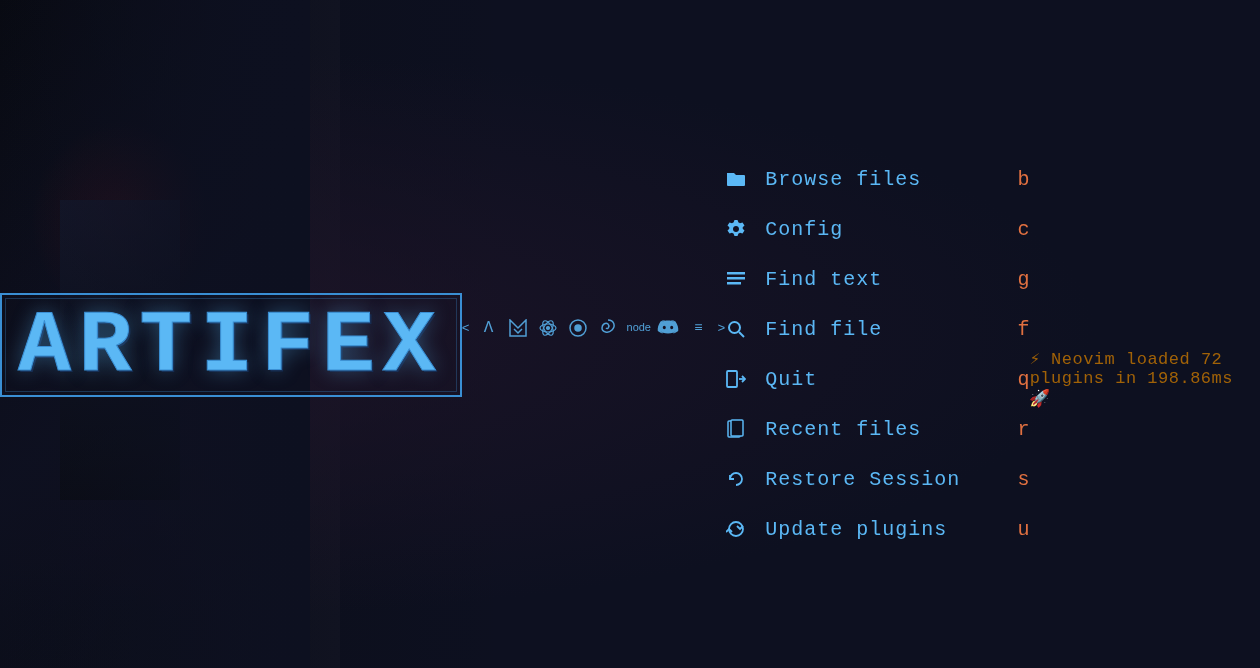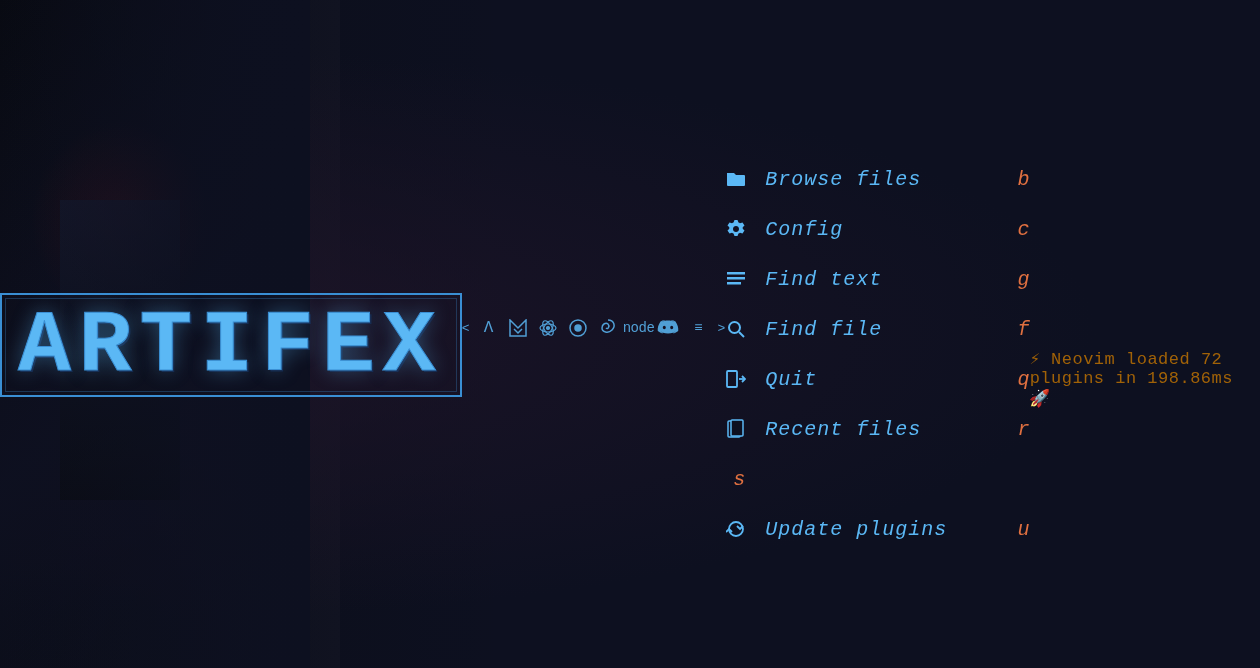--- a/index.html
+++ b/index.html
@@ -113,21 +113,20 @@
       justify-content: center;
       font-size: 14px;
     }
 
     
     .menu-container {
       width: 580px;
       display: flex;
       flex-direction: column;
       gap: 17px;
-      font-style: italic;
     }
 
     .menu-item {
       display: flex;
       align-items: center;
       justify-content: space-between;
       padding: 5px 0;
       cursor: pointer;
       color: #5bb8f5;
     }
@@ -223,21 +222,21 @@
         <circle cx="10" cy="10" r="3" fill="#5bb8f5"></circle>
       </svg>
     </span>
 
     <span class="tech-icon">
       <svg viewBox="0 0 20 20" width="20" height="20" fill="none" stroke="#5bb8f5" stroke-width="1.5">
         <path d="M10 2 C16 2 18 8 14 12 C10 16 4 14 4 10 C4 6 8 4 10 6 C12 8 10 12 8 10"></path>
       </svg>
     </span>
 
-    <span class="tech-icon" style="font-size:14px;letter-spacing:-0.5px;">node</span>
+    <span class="tech-icon" style="font-size:11px;letter-spacing:-0.5px;">node</span>
 
     <span class="tech-icon">
       <svg viewBox="0 0 22 18" width="22" height="18" fill="#5bb8f5">
         <path d="M18.5 2.5C17.2 1.9 15.8 1.4 14.3 1.1L14.1 1.5C15.5 1.8 16.8 2.3 18 3C16 2 13.5 1.5 11 1.5C8.5 1.5 6 2 4 3C5.2 2.3 6.5 1.8 7.9 1.5L7.7 1.1C6.2 1.4 4.8 1.9 3.5 2.5C1.3 5.8 0.4 8.9 0.8 12C2.4 13.2 3.9 13.9 5.4 14.4L5.8 13.8C5 13.5 4.3 13.1 3.6 12.6C4.3 13 5.1 13.4 6 13.7C7.6 14.2 9.3 14.5 11 14.5C12.7 14.5 14.4 14.2 16 13.7C16.9 13.4 17.7 13 18.4 12.6C17.7 13.1 17 13.5 16.2 13.8L16.6 14.4C18.1 13.9 19.6 13.2 21.2 12C21.6 8.9 20.7 5.8 18.5 2.5ZM7.3 10.2C6.5 10.2 5.8 9.4 5.8 8.5C5.8 7.6 6.5 6.8 7.3 6.8C8.1 6.8 8.8 7.6 8.8 8.5C8.8 9.4 8.1 10.2 7.3 10.2ZM14.7 10.2C13.9 10.2 13.2 9.4 13.2 8.5C13.2 7.6 13.9 6.8 14.7 6.8C15.5 6.8 16.2 7.6 16.2 8.5C16.2 9.4 15.5 10.2 14.7 10.2Z"></path>
       </svg>
     </span>
 
     <span class="tech-icon" style="font-size:14px;">≡</span>
     <span class="icon-chevron">&gt;</span>
   </div>
@@ -317,20 +316,29 @@
             <rect x="2" y="2" width="12" height="16" rx="1"></rect>
             <rect x="5" y="1" width="12" height="16" rx="1" fill="#0d1020" stroke="#5bb8f5"></rect>
           </svg>
         </span>
         <span class="menu-label">Recent files</span>
       </div>
       <span class="menu-key">r</span>
     </div>
 
     <div class="menu-item">
+      <div class="menu-left">
+        <span class="menu-icon">
+          <svg width="20" height="20" viewBox="0 0 20 20" fill="none" stroke="#5bb8f5" stroke-width="1.8">
+            <path d="M4 10 A6 6 0 1 1 10 16"></path>
+            <polyline points="4,6 4,10 8,10"></polyline>
+          </svg>
+        </span>
+        <span class="menu-label">Restore Session</span>
+      </div>
       <span class="menu-key">s</span>
     </div>
 
     <div class="menu-item">
       <div class="menu-left">
         <span class="menu-icon">
           <svg width="20" height="20" viewBox="0 0 20 20" fill="none" stroke="#5bb8f5" stroke-width="1.8">
             <path d="M3 10 A7 7 0 0 1 17 10"></path>
             <path d="M17 10 A7 7 0 0 1 3 10"></path>
             <polyline points="14,7 17,10 20,7" transform="translate(-3,0)"></polyline>

